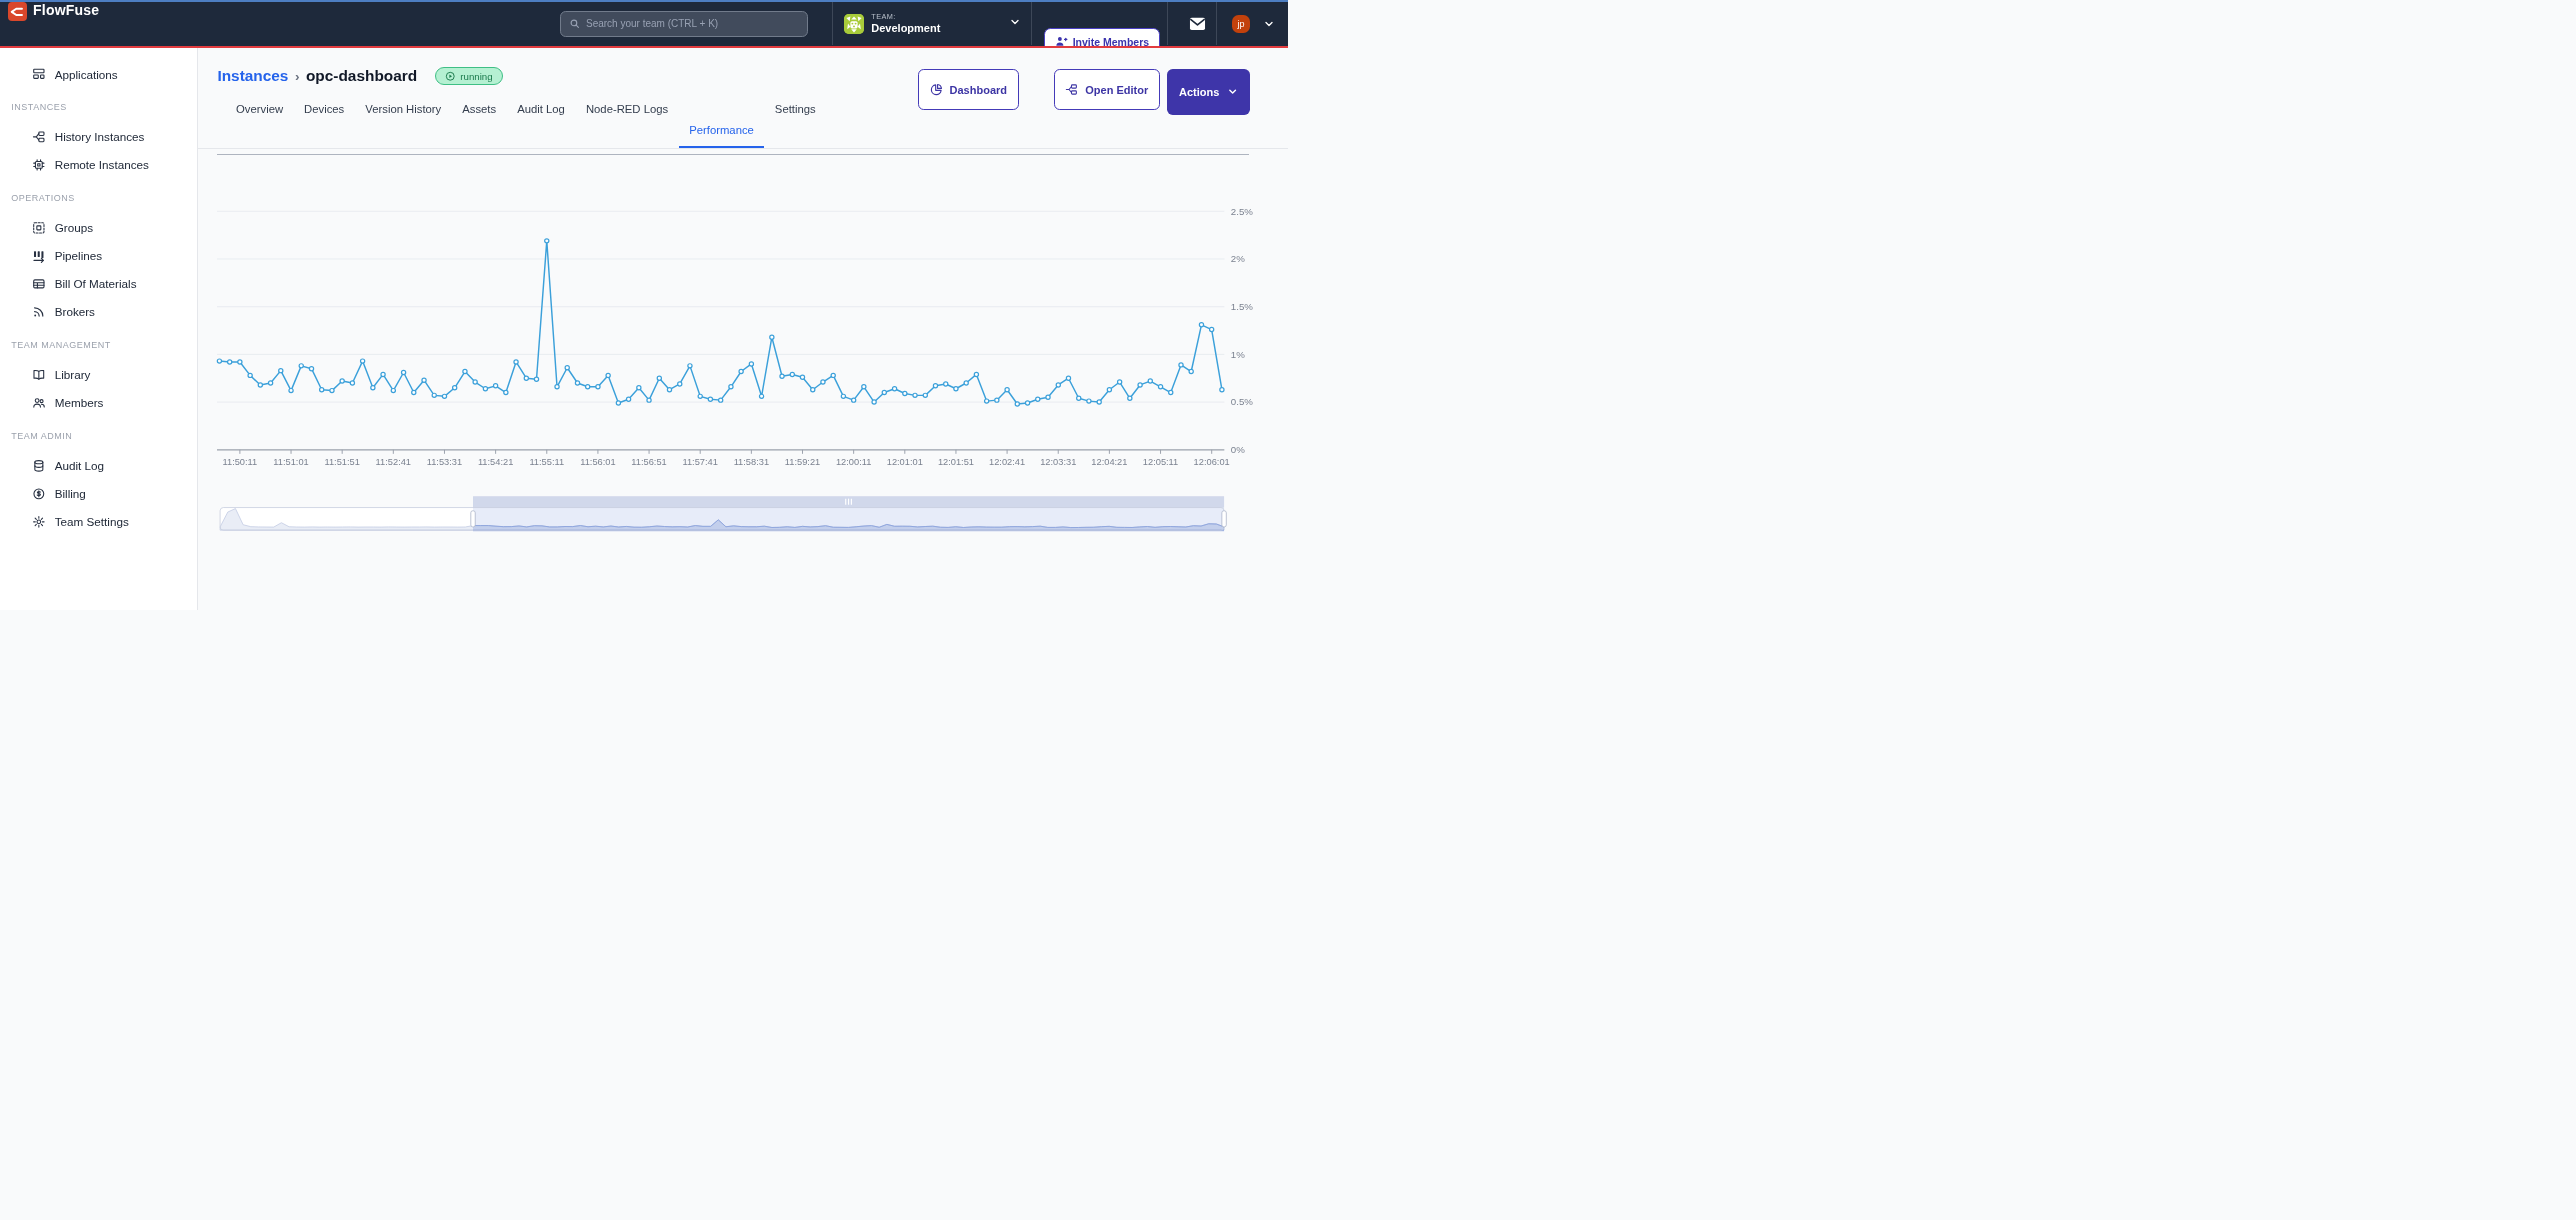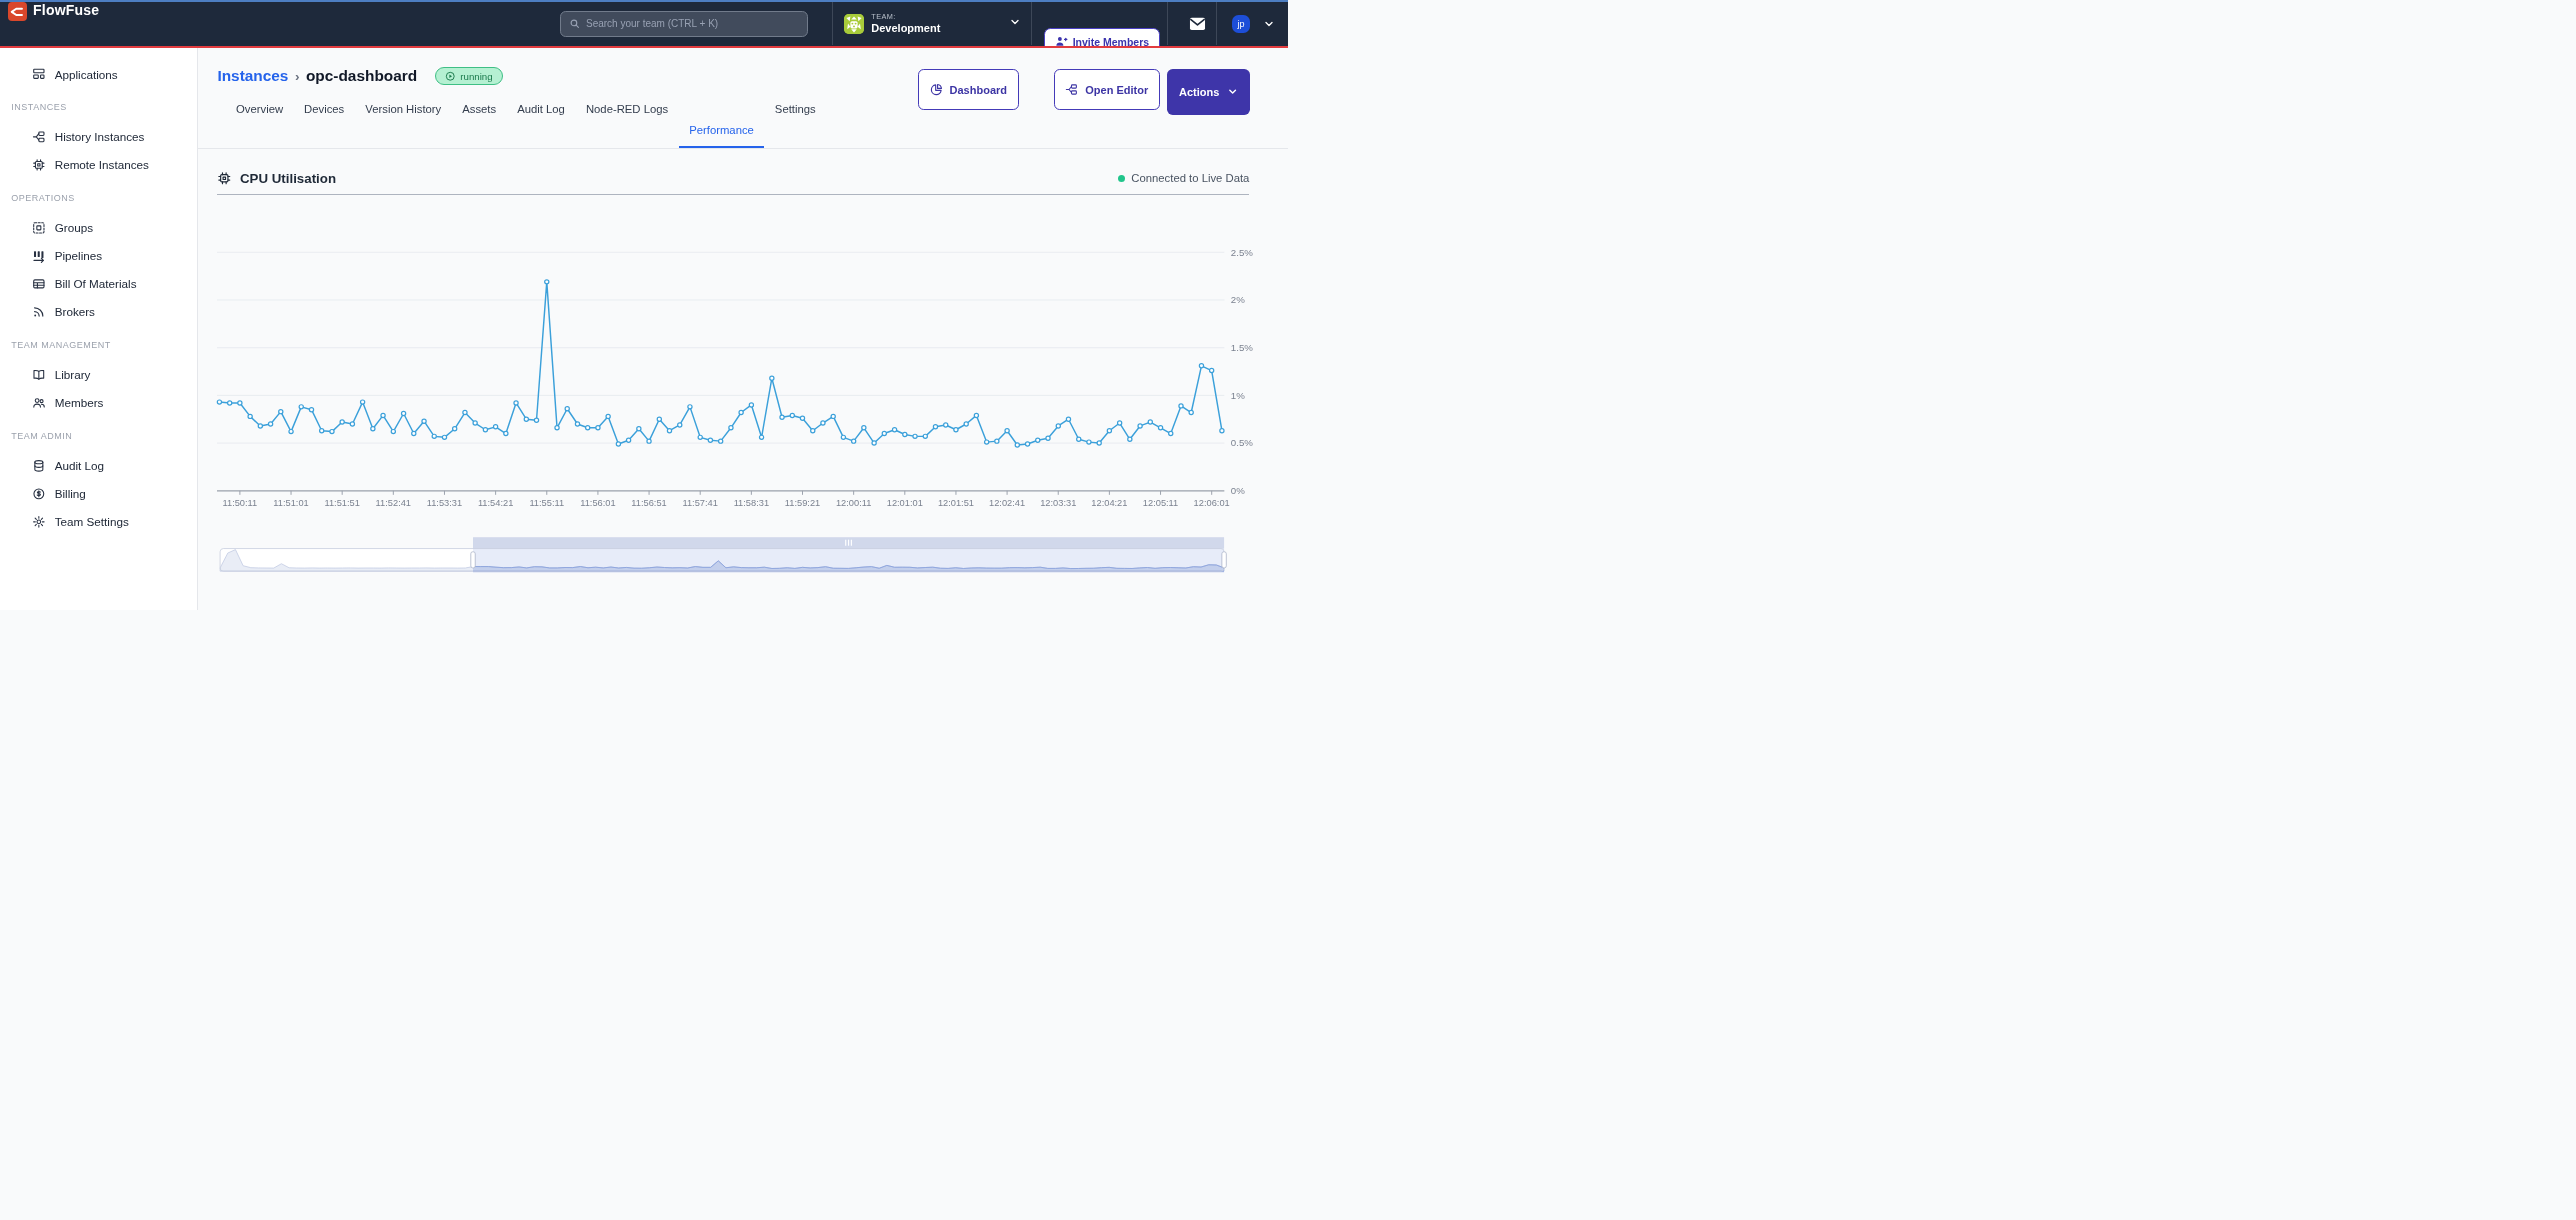--- a/index.html
+++ b/index.html
@@ -22,21 +22,21 @@
   .team-avatar { width:20px; height:20px; border-radius:4.9px; background:#a8cb3a; overflow:hidden; flex:none; }
   .team-texts { display:flex; flex-direction:column; line-height:1.15; }
   .team-label { color:#b9c0cb; font-size:7.3px; letter-spacing:0.4px; }
   .team-name { color:#fff; font-size:11px; font-weight:600; }
   .team-picker .chev { margin-left:auto; margin-right:10.5px; }
   .invite-btn { position:absolute; left:1044px; top:28px; height:27px; padding:0 9.7px;
     background:#fff; border:1.6px solid #4b40c4; border-radius:6.5px; color:#3b33ad;
     font-size:10.5px; font-weight:700; display:flex; align-items:center; gap:5px; cursor:pointer; font-family:inherit; }
   .mail-wrap { position:absolute; left:1179px; top:2.4px; width:37px; height:43px; display:flex; align-items:center; justify-content:center; cursor:pointer; }
   .user-menu { position:absolute; left:1232px; top:2.4px; height:43px; display:flex; align-items:center; gap:13px; cursor:pointer; }
-  .user-avatar { width:18px; height:18px; border-radius:6.5px; background:#1d4ed8; color:#fff;
+  .user-avatar { width:18px; height:18px; border-radius:6.5px; background:#c2410c; color:#fff;
     font-size:9px; display:flex; align-items:center; justify-content:center; }
 
   
   .shell { display:flex; height:563px; }
   .sidebar { width:198px; background:#fff; border-right:0.8px solid #e5e7eb; padding:12px 0 0 0; flex:none; }
   .side-header { margin:13.7px 0 11.3px 0; padding-left:11.3px; color:#9ba1ac; font-size:9px; letter-spacing:0.5px; font-weight:500; }
   .side-item { height:28px; display:flex; align-items:center; padding-left:20px; gap:9px; color:#202938; font-size:11.7px; cursor:pointer;margin-left:12px; }
   .side-item svg { flex:none; }
   .main { flex:1; position:relative; background:#f9fafb; }
 
@@ -363,36 +363,20 @@
         <div class="tab">Version History</div>
         <div class="tab">Assets</div>
         <div class="tab">Audit Log</div>
         <div class="tab">Node-RED Logs</div>
         <div class="tab active">Performance</div>
         <div class="tab">Settings</div>
       </div>
     </div>
 
     <div class="content">
-      <div class="section-head">
-        <span class="section-title">
-          <span style="display:flex;">
-            <svg width="14.6" height="14.6" viewBox="0 0 24 24" fill="none" stroke="#1f2937" stroke-width="1.9" stroke-linecap="round" stroke-linejoin="round">
-              <rect x="6" y="6" width="12" height="12" rx="2"></rect>
-                <rect x="10" y="10" width="4" height="4"></rect>
-              <path d="M9 3v3M15 3v3M9 18v3M15 18v3M3 9h3M3 15h3M18 9h3M18 15h3"></path>
-            </svg>
-          </span>
-          <span>CPU Utilisation</span>
-        </span>
-        <span class="live-status">
-          <span class="live-dot"></span>
-          <span>Connected to Live Data</span>
-        </span>
-      </div>
       <div class="section-divider"></div>
 
       <svg class="chart-svg" width="1051" height="314" viewBox="0 0 1300 388">
           <line x1="0" y1="298" x2="1246" y2="298" stroke="#e5e8ee" stroke-width="1"></line>
           <line x1="0" y1="239" x2="1246" y2="239" stroke="#e5e8ee" stroke-width="1"></line>
           <line x1="0" y1="180" x2="1246" y2="180" stroke="#e5e8ee" stroke-width="1"></line>
           <line x1="0" y1="121" x2="1246" y2="121" stroke="#e5e8ee" stroke-width="1"></line>
           <line x1="0" y1="62" x2="1246" y2="62" stroke="#e5e8ee" stroke-width="1"></line>
           <line x1="0" y1="357" x2="1246" y2="357" stroke="#9aa0ab" stroke-width="1.6"></line>
           <line x1="28.306122448979593" y1="357" x2="28.306122448979593" y2="362" stroke="#9aa0ab" stroke-width="1.2"></line>

